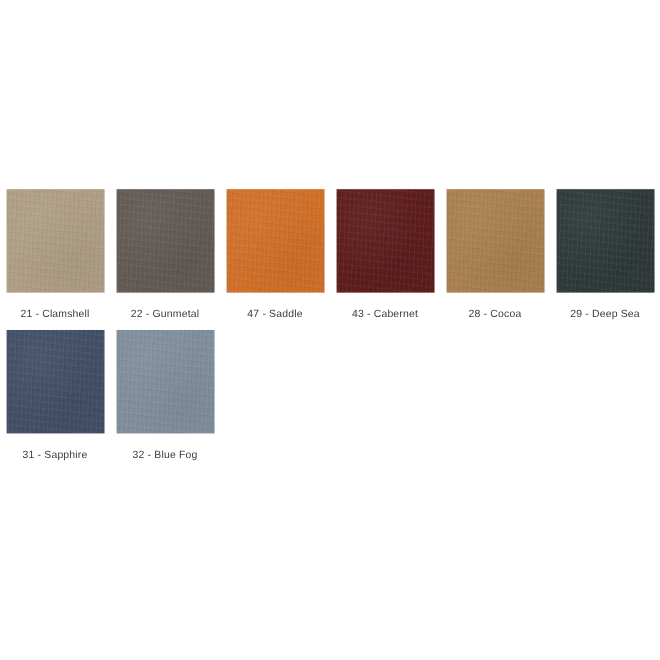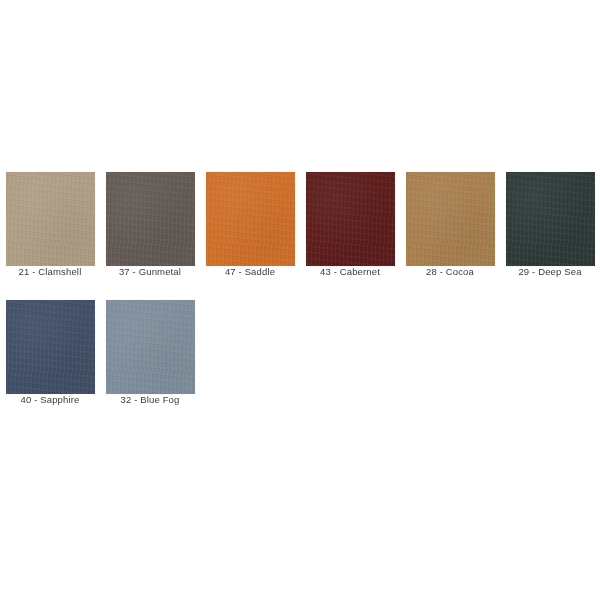--- a/index.html
+++ b/index.html
@@ -76,60 +76,60 @@
         rgba(0,0,0,0.0) 3px,
         rgba(0,0,0,0.0) 6px
       ),
       radial-gradient(ellipse at 32% 28%, rgba(255,255,255,0.055), rgba(0,0,0,0) 60%),
       radial-gradient(ellipse at 70% 72%, rgba(0,0,0,0.050), rgba(0,0,0,0) 62%);
     mix-blend-mode: normal;
     opacity: 0.85;
   }
 
   .swatch-label {
-    margin-top: 0;
+    margin-top: 14px;
     font-size: 9.5px;
     line-height: 12px;
     color: #3b3b3b;
     text-align: center;
     letter-spacing: 0.15px;
     white-space: nowrap;
   }
 </style>
 </head>
 <body>
 
 <div class="chart">
   <div class="swatch-grid">
       <div class="swatch-cell">
         <div class="swatch-chip" style="background-color: rgb(176, 158, 133);"></div>
         <div class="swatch-label">21 - Clamshell</div>
       </div>
       <div class="swatch-cell">
         <div class="swatch-chip" style="background-color: rgb(99, 90, 84);"></div>
-        <div class="swatch-label">37 - Gunmetal</div>
+        <div class="swatch-label">22 - Gunmetal</div>
       </div>
       <div class="swatch-cell">
         <div class="swatch-chip" style="background-color: rgb(208, 112, 41);"></div>
         <div class="swatch-label">47 - Saddle</div>
       </div>
       <div class="swatch-cell">
         <div class="swatch-chip" style="background-color: rgb(93, 29, 28);"></div>
         <div class="swatch-label">43 - Cabernet</div>
       </div>
       <div class="swatch-cell">
         <div class="swatch-chip" style="background-color: rgb(169, 128, 79);"></div>
         <div class="swatch-label">28 - Cocoa</div>
       </div>
       <div class="swatch-cell">
         <div class="swatch-chip" style="background-color: rgb(47, 58, 56);"></div>
         <div class="swatch-label">29 - Deep Sea</div>
       </div>
       <div class="swatch-cell">
         <div class="swatch-chip" style="background-color: rgb(66, 79, 103);"></div>
-        <div class="swatch-label">40 - Sapphire</div>
+        <div class="swatch-label">31 - Sapphire</div>
       </div>
       <div class="swatch-cell">
         <div class="swatch-chip" style="background-color: rgb(128, 142, 156);"></div>
         <div class="swatch-label">32 - Blue Fog</div>
       </div>
     </div>
 </div>
 
 </body></html>

